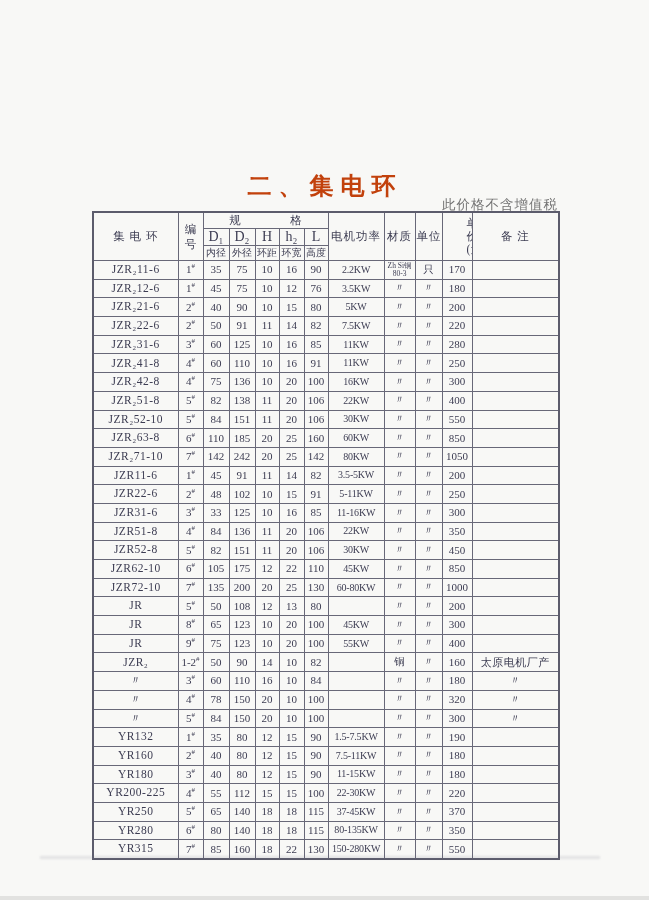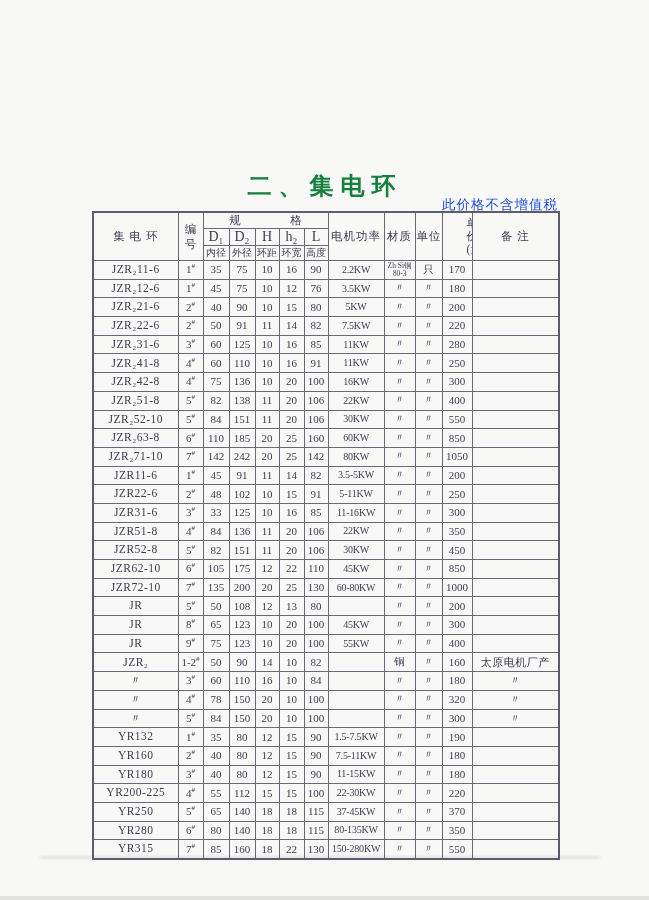--- a/index.html
+++ b/index.html
@@ -17,27 +17,27 @@
     position:absolute;left:40px;top:856px;width:560px;height:3px;
     background:rgba(110,110,125,0.15);filter:blur(1px);
   }
   .scan-edge-bottom{
     position:absolute;left:0;top:896px;width:649px;height:4px;
     background:rgba(160,160,160,0.25);
   }
   .doc-title{
     position:absolute;left:92px;top:170px;width:466px;
     text-align:center;
-    font-size:24px;font-weight:bold;color:#15803d;
+    font-size:24px;font-weight:bold;color:#c2410c;
     letter-spacing:7px;
   }
   .vat-note{
     position:absolute;left:92px;top:196px;width:466px;
     text-align:right;
-    font-size:13.5px;color:#1d4ed8;letter-spacing:1px;
+    font-size:13.5px;color:#737373;letter-spacing:1px;
   }
   table.price-table{
     position:absolute;left:92px;top:211px;
     width:466px;
     border-collapse:collapse;table-layout:fixed;
     color:#3c3c52;
   }
   table.price-table col.w-model{width:85px;}
   table.price-table col.w-no{width:25px;}
   table.price-table col.w-d1{width:26px;}

